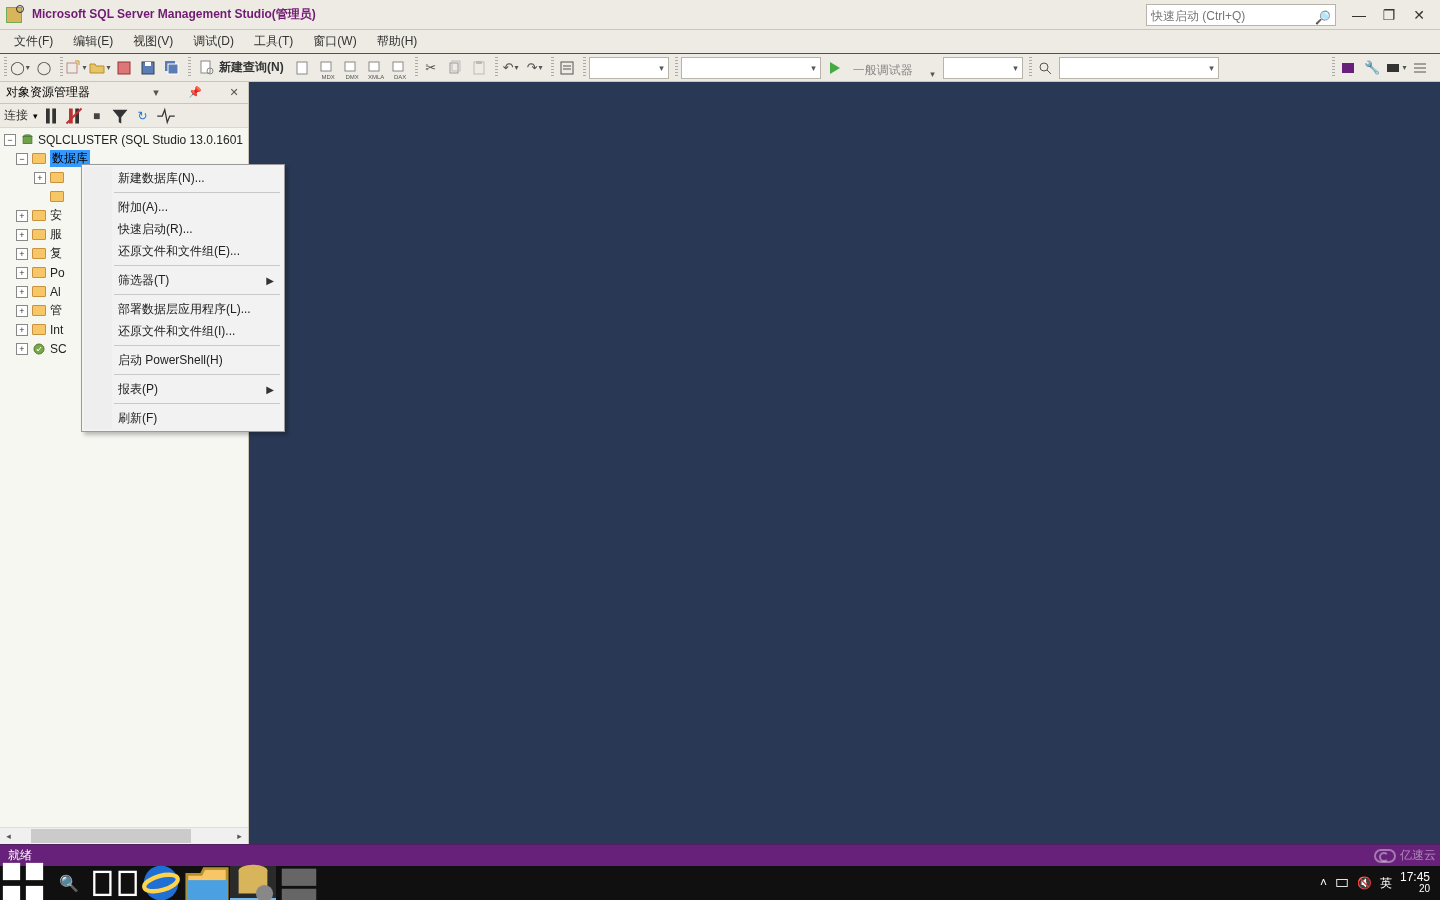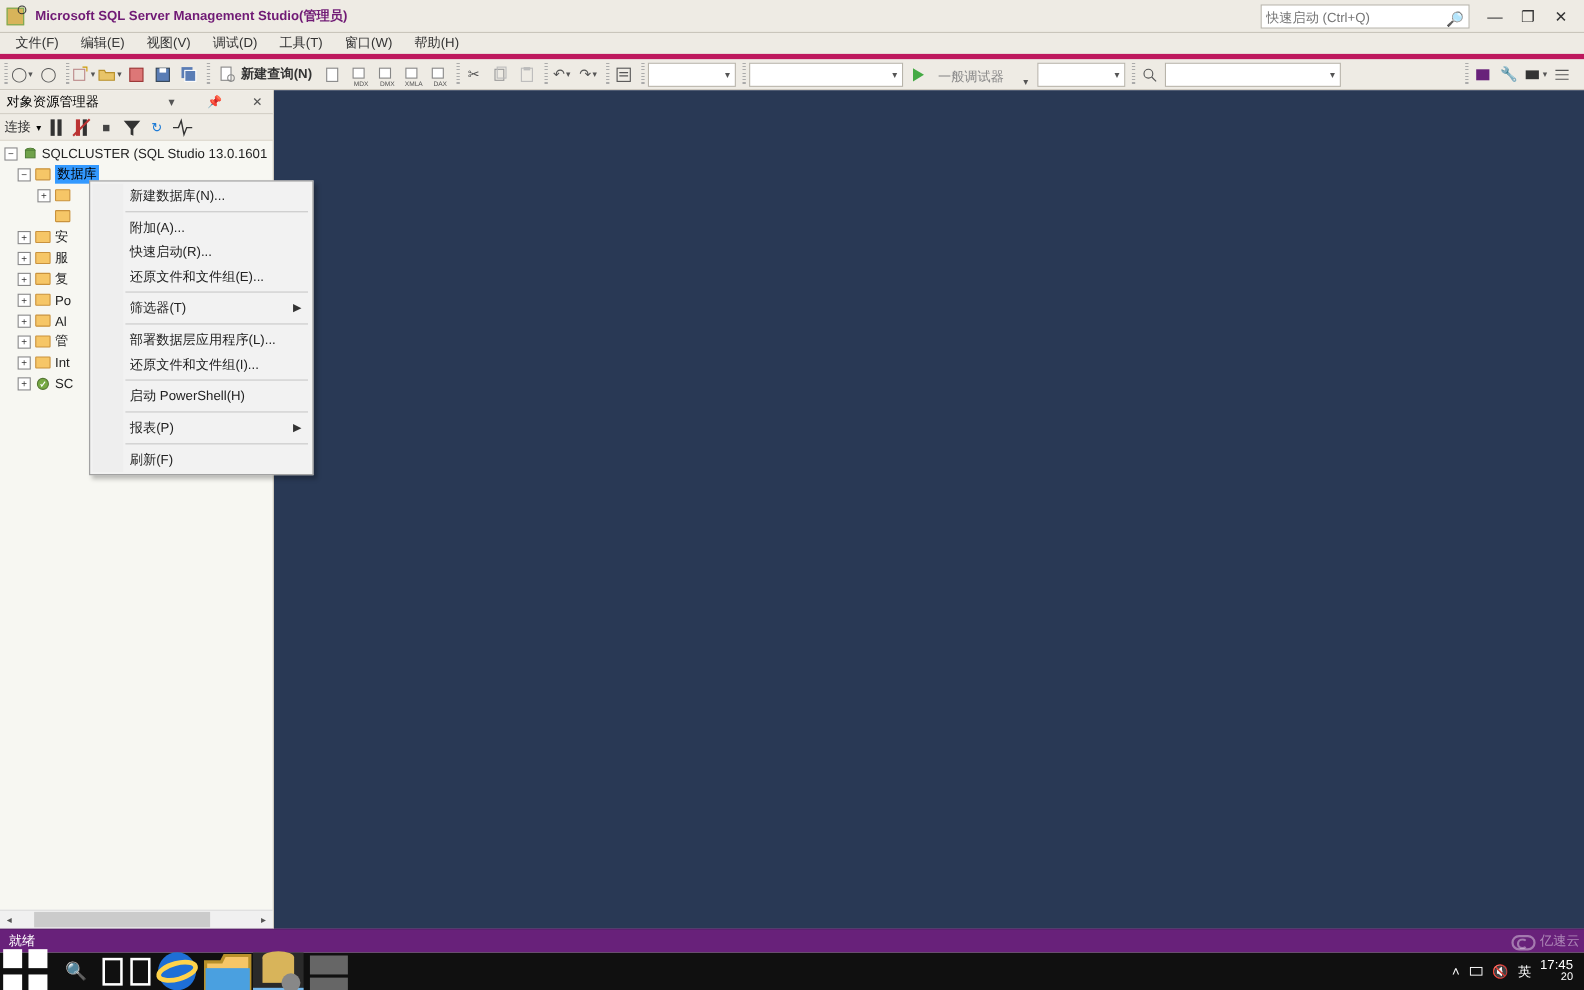--- a/index.html
+++ b/index.html
@@ -11,21 +11,21 @@
 .titlebar .app-icon::after { content: ""; position: absolute; right: -3px; top: -3px; width: 6px; height: 6px; border: 1px solid #333; border-radius: 50%; }
 .titlebar .title { flex: 0 0 auto; color: #701a75; font-weight: bold; }
 .titlebar .spacer { flex: 1; }
 .quick-launch { display: flex; align-items: flex-end; background: #fff; border: 1px solid #b8b4aa; height: 22px; width: 190px; padding: 0 4px; }
 .quick-launch input { border: none; outline: none; flex: 1; height: 18px; font-size: 12px; color: #888; background: transparent; }
 .quick-launch .search-icon { font-size: 13px; color: #555; transform: scaleX(-1); }
 .win-controls { display: flex; margin-left: 8px; }
 .win-btn { width: 30px; height: 22px; display: flex; align-items: center; justify-content: center; color: #333; font-size: 14px; }
 
 
-.menubar { height: 24px; background: #eeebe4; display: flex; align-items: center; padding: 0 6px; gap: 4px; border-bottom: 5px solid #be185d; }
+.menubar { height: 24px; background: #eeebe4; display: flex; align-items: center; padding: 0 6px; gap: 4px; border-bottom: 1px solid #be185d; }
 .menubar .menu-item { padding: 2px 8px; color: #333; }
 
 
 .toolbar { height: 28px; background: #eeebe4; display: flex; align-items: center; padding: 0 4px; border-bottom: 1px solid #c9c5bb; }
 .tool-group { display: flex; align-items: center; height: 100%; padding: 0 4px; position: relative; }
 .tool-group::before { content: ""; position: absolute; left: 0; top: 3px; bottom: 3px; width: 3px; background: repeating-linear-gradient(#aaa 0 1px, transparent 1px 3px); }
 .tool-btn { width: 22px; height: 22px; display: flex; align-items: center; justify-content: center; margin: 0 1px; color: #555; font-size: 13px; position: relative; }
 .tool-btn .dd { font-size: 8px; color: #555; margin-left: 1px; }
 .tool-btn.wide { width: auto; padding: 0 6px; font-weight: bold; }
 .tool-btn.text { font-size: 12px; color: #333; }
@@ -69,21 +69,21 @@
 
 .statusbar { height: 22px; background: #68217a; color: #fff; display: flex; align-items: center; padding: 0 8px; border-top: 1px solid #502060; }
 
 
 .taskbar { height: 34px; background: #101010; display: flex; align-items: center; color: #fff; }
 .taskbar .tb-btn { width: 46px; height: 100%; display: flex; align-items: center; justify-content: center; font-size: 16px; color: #fff; }
 .taskbar .tb-btn.active { background: #2a2a2a; border-bottom: 2px solid #76b9ed; }
 .taskbar .spacer { flex: 1; }
 .tray { display: flex; align-items: center; gap: 8px; padding: 0 10px; font-size: 11px; }
 .tray .clock { text-align: right; line-height: 12px; }
-.watermark { position: absolute; right: 4px; bottom: 36px; color: rgba(255,255,255,.45); font-size: 13px; display: flex; align-items: flex-end; gap: 4px; pointer-events: none; }
+.watermark { position: absolute; right: 4px; bottom: 36px; color: rgba(255,255,255,.45); font-size: 13px; display: flex; align-items: center; gap: 4px; pointer-events: none; }
 .watermark .wm-ico { width: 22px; height: 14px; border: 2px solid rgba(255,255,255,.4); border-radius: 8px; position: relative; }
 .watermark .wm-ico::after { content: ""; position: absolute; left: 3px; top: 1px; width: 6px; height: 6px; border: 2px solid rgba(255,255,255,.4); border-radius: 50%; border-right-color: transparent; }
 
 
 svg { display: block; }
 </style>
 </head>
 <body>
 
 <div class="titlebar">

